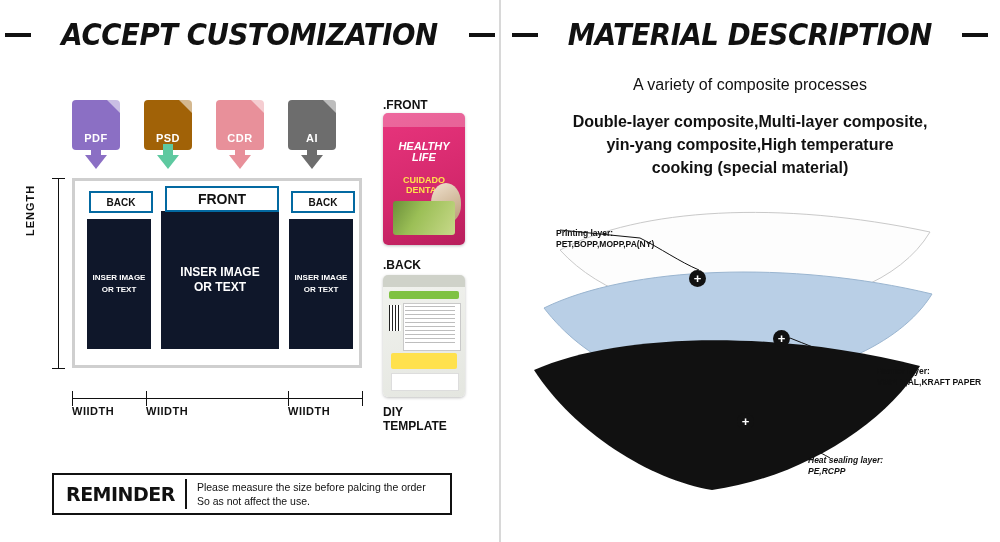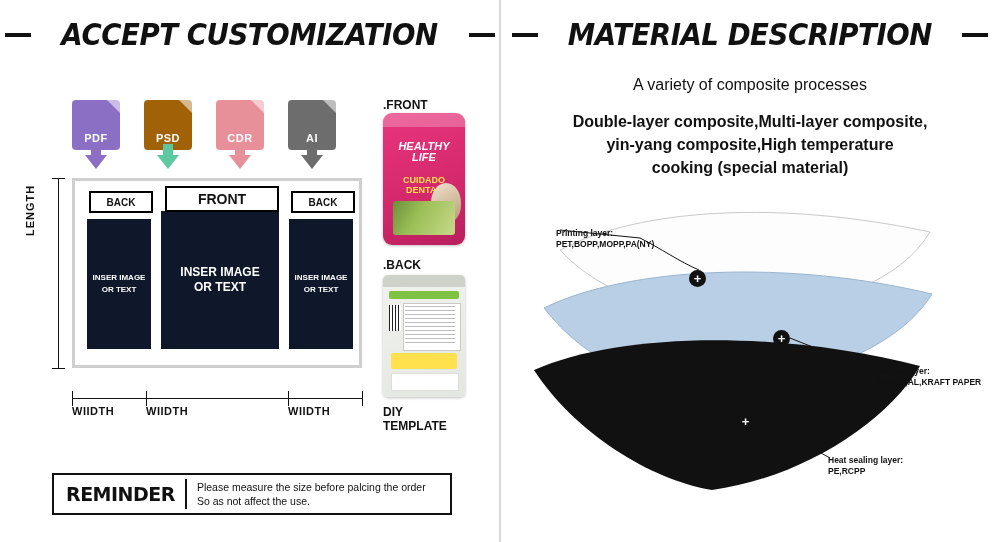--- a/index.html
+++ b/index.html
@@ -60,21 +60,21 @@
   }
   .panel-box{position:absolute;background:#0f172a;display:flex;align-items:center;justify-content:center;text-align:center;}
   .panel-box span{color:#fff;font-weight:bold;line-height:12px;}
   .pb-left{left:12px;top:38px;width:64px;height:130px;}
   .pb-mid{left:86px;top:30px;width:118px;height:138px;}
   .pb-right{left:214px;top:38px;width:64px;height:130px;}
   .pb-left span,.pb-right span{font-size:8px;}
   .pb-mid span{font-size:12px;line-height:15px;}
 
   .tag{
-    position:absolute;border:2px solid #000000;background:#fff;color:#111;
+    position:absolute;border:2px solid #0369a1;background:#fff;color:#111;
     font-weight:bold;display:flex;align-items:center;justify-content:center;
   }
   .tag-back-l{left:14px;top:10px;width:60px;height:18px;font-size:10px;}
   .tag-front{left:90px;top:5px;width:110px;height:22px;font-size:14px;}
   .tag-back-r{left:216px;top:10px;width:60px;height:18px;font-size:10px;}
 
   
   .len-line{position:absolute;left:58px;top:178px;width:1px;height:190px;background:#111;}
   .len-cap{position:absolute;left:52px;width:13px;height:1px;background:#111;}
   .len-label{
@@ -94,21 +94,21 @@
   }
   .reminder .rtitle{
     font-family:"DejaVu Sans", sans-serif;
     font-weight:bold;font-size:19px;padding:0 10px 0 12px;color:#111;letter-spacing:-.5px;
   }
   .reminder .rsep{width:2px;height:30px;background:#111;}
   .reminder .rtxt{font-size:10.5px;line-height:14px;padding-left:10px;color:#111;}
 
   
   .pouch{position:absolute;border-radius:5px;overflow:hidden;box-shadow:0 1px 3px rgba(0,0,0,.25);}
-  .pouch-front{left:383px;top:113px;width:82px;height:132px;background:linear-gradient(160deg,#e8357d 0%,#d4286c 60%,#b81f5c 100%);border-radius:9px;}
+  .pouch-front{left:383px;top:113px;width:82px;height:132px;background:linear-gradient(160deg,#e8357d 0%,#d4286c 60%,#b81f5c 100%);}
   .pouch-back{left:383px;top:275px;width:82px;height:122px;background:linear-gradient(160deg,#f2f3ef 0%,#e4e6e0 100%);}
   .pf-top{position:absolute;left:0;top:0;width:100%;height:14px;background:rgba(255,255,255,.25);}
   .pf-brand{position:absolute;left:6px;top:28px;width:70px;text-align:center;color:#fff;font-weight:bold;font-size:11px;line-height:11px;font-style:italic;}
   .pf-sub{position:absolute;left:4px;top:62px;width:74px;text-align:center;color:#ffe14d;font-weight:bold;font-size:9px;line-height:10px;}
   .pf-photo{position:absolute;left:10px;top:88px;width:62px;height:34px;border-radius:3px;background:linear-gradient(120deg,#6b8f3a 0%,#9bbf56 40%,#c8d98a 100%);}
   .pf-dog{position:absolute;right:4px;top:70px;width:30px;height:40px;border-radius:50% 50% 45% 45%;background:linear-gradient(150deg,#f0e2cf,#b99a73);}
   .pb-top{position:absolute;left:0;top:0;width:100%;height:12px;background:#cfd2c9;}
   .pb-green{position:absolute;left:6px;top:16px;width:70px;height:8px;background:#7fc242;border-radius:2px;}
   .pb-block{position:absolute;left:20px;top:28px;width:56px;height:46px;background:#fff;border:1px solid #c9c9c9;}
   .pb-lines{position:absolute;left:22px;top:31px;width:50px;height:40px;
@@ -120,21 +120,21 @@
 
   
   .r-sub{position:absolute;top:76px;width:100%;text-align:center;font-size:16px;color:#111;}
   .r-bold{position:absolute;top:110px;left:40px;width:420px;text-align:center;font-size:16px;font-weight:bold;line-height:23px;color:#111;}
 
   .svg-wrap{position:absolute;left:0;top:190px;width:500px;height:330px;}
 
   .callout{position:absolute;font-size:8.5px;font-weight:bold;color:#111;line-height:11px;}
   .co-print{left:556px;top:228px;}
   .co-barrier{left:877px;top:366px;}
-  .co-heat{left:828px;top:455px;}
+  .co-heat{left:808px;top:455px;font-style:italic;}
   .plus{
     position:absolute;width:17px;height:17px;border-radius:50%;background:#111;color:#fff;
     font-size:13px;font-weight:bold;display:flex;align-items:center;justify-content:center;line-height:1;
   }
   .plus1{left:689px;top:270px;}
   .plus2{left:773px;top:330px;}
   .plus3{left:737px;top:413px;}
 </style>
 </head>
 <body>

